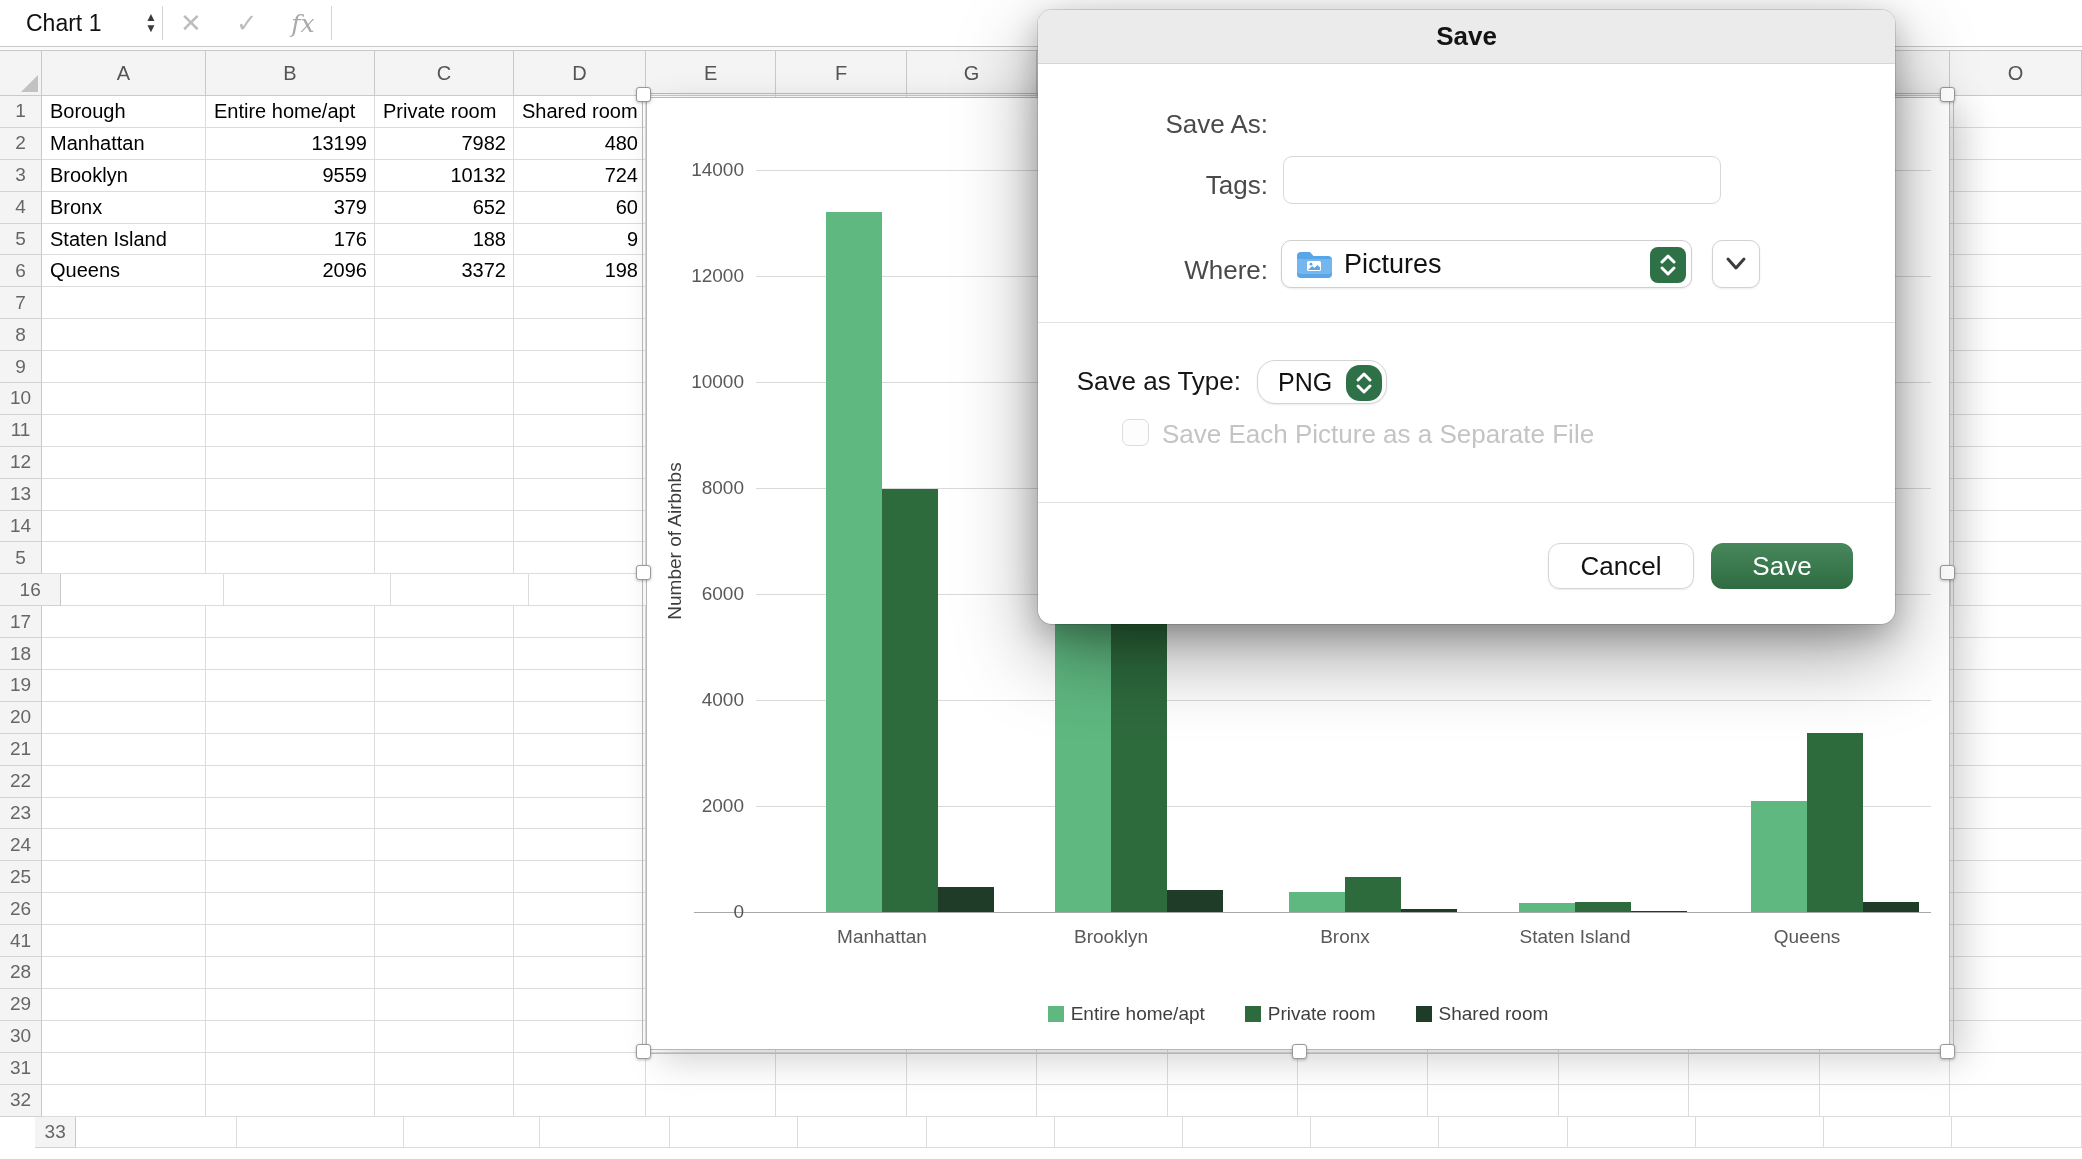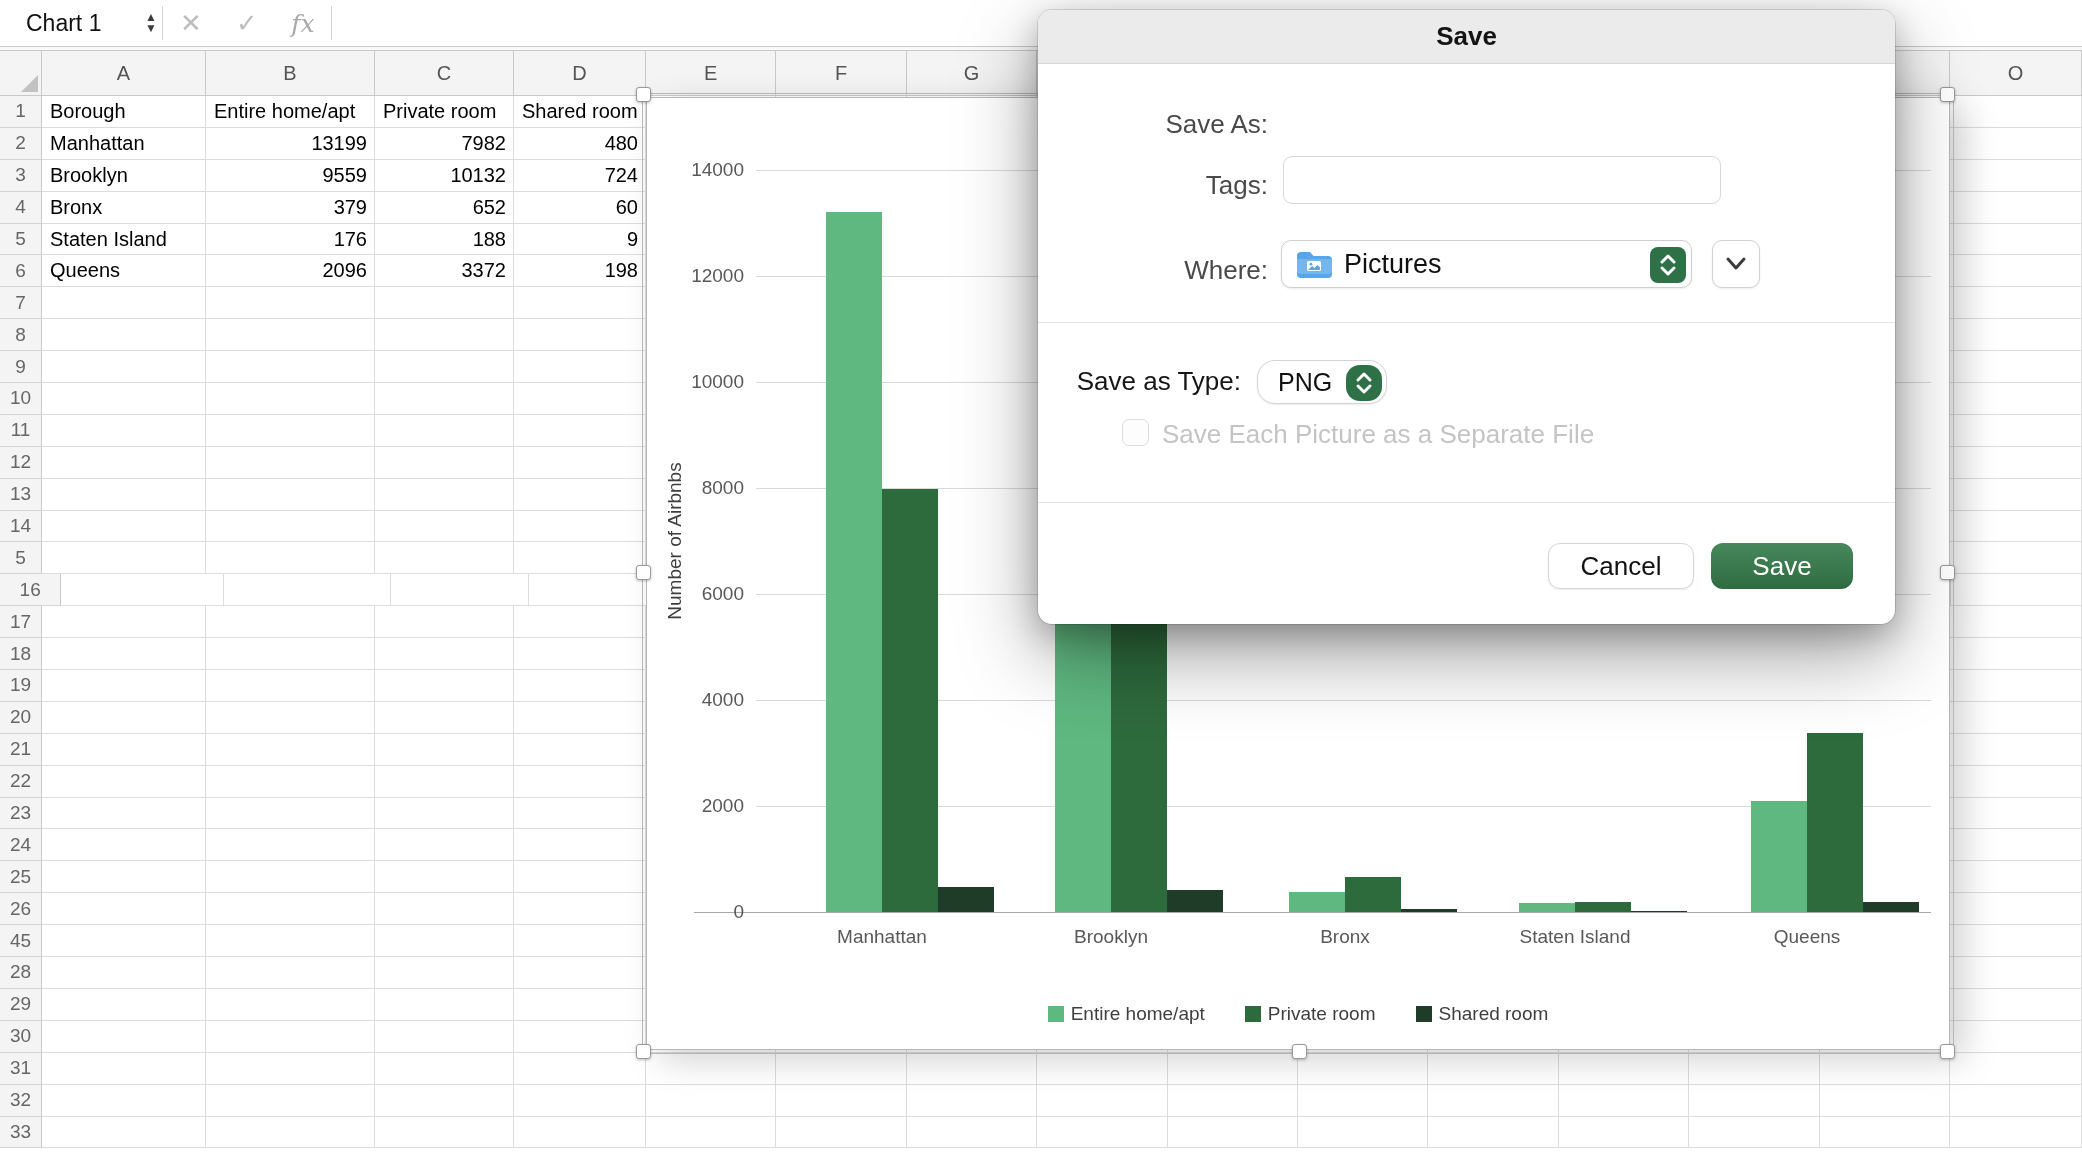--- a/index.html
+++ b/index.html
@@ -592,21 +592,21 @@
           <div class="cell al" style="width: 130.4px;"></div>
           <div class="cell al" style="width: 130.4px;"></div>
           <div class="cell al" style="width: 130.4px;"></div>
           <div class="cell al" style="width: 130.4px;"></div>
           <div class="cell al" style="width: 130.4px;"></div>
           <div class="cell al" style="width: 130.4px;"></div>
           <div class="cell al" style="width: 130.4px;"></div>
           <div class="cell al" style="width: 132px;"></div>
         </div>
         <div class="grid-row" style="height: 31.9px;">
-          <div class="rownum" style="width: 42px;">45</div>
+          <div class="rownum" style="width: 42px;">41</div>
           <div class="cell al" style="width: 164px;"></div>
           <div class="cell al" style="width: 169px;"></div>
           <div class="cell al" style="width: 139px;"></div>
           <div class="cell al" style="width: 132px;"></div>
           <div class="cell al" style="width: 130.4px;"></div>
           <div class="cell al" style="width: 130.4px;"></div>
           <div class="cell al" style="width: 130.4px;"></div>
           <div class="cell al" style="width: 130.4px;"></div>
           <div class="cell al" style="width: 130.4px;"></div>
           <div class="cell al" style="width: 130.4px;"></div>
@@ -700,21 +700,21 @@
           <div class="cell al" style="width: 130.4px;"></div>
           <div class="cell al" style="width: 130.4px;"></div>
           <div class="cell al" style="width: 130.4px;"></div>
           <div class="cell al" style="width: 130.4px;"></div>
           <div class="cell al" style="width: 130.4px;"></div>
           <div class="cell al" style="width: 130.4px;"></div>
           <div class="cell al" style="width: 130.4px;"></div>
           <div class="cell al" style="width: 132px;"></div>
         </div>
         <div class="grid-row" style="height: 31.9px;">
-          <div class="rownum" style="width: 42px;">33</div>
+          <div class="rownum" style="width: 42px; margin-left: 35px;">33</div>
           <div class="cell al" style="width: 164px;"></div>
           <div class="cell al" style="width: 169px;"></div>
           <div class="cell al" style="width: 139px;"></div>
           <div class="cell al" style="width: 132px;"></div>
           <div class="cell al" style="width: 130.4px;"></div>
           <div class="cell al" style="width: 130.4px;"></div>
           <div class="cell al" style="width: 130.4px;"></div>
           <div class="cell al" style="width: 130.4px;"></div>
           <div class="cell al" style="width: 130.4px;"></div>
           <div class="cell al" style="width: 130.4px;"></div>

